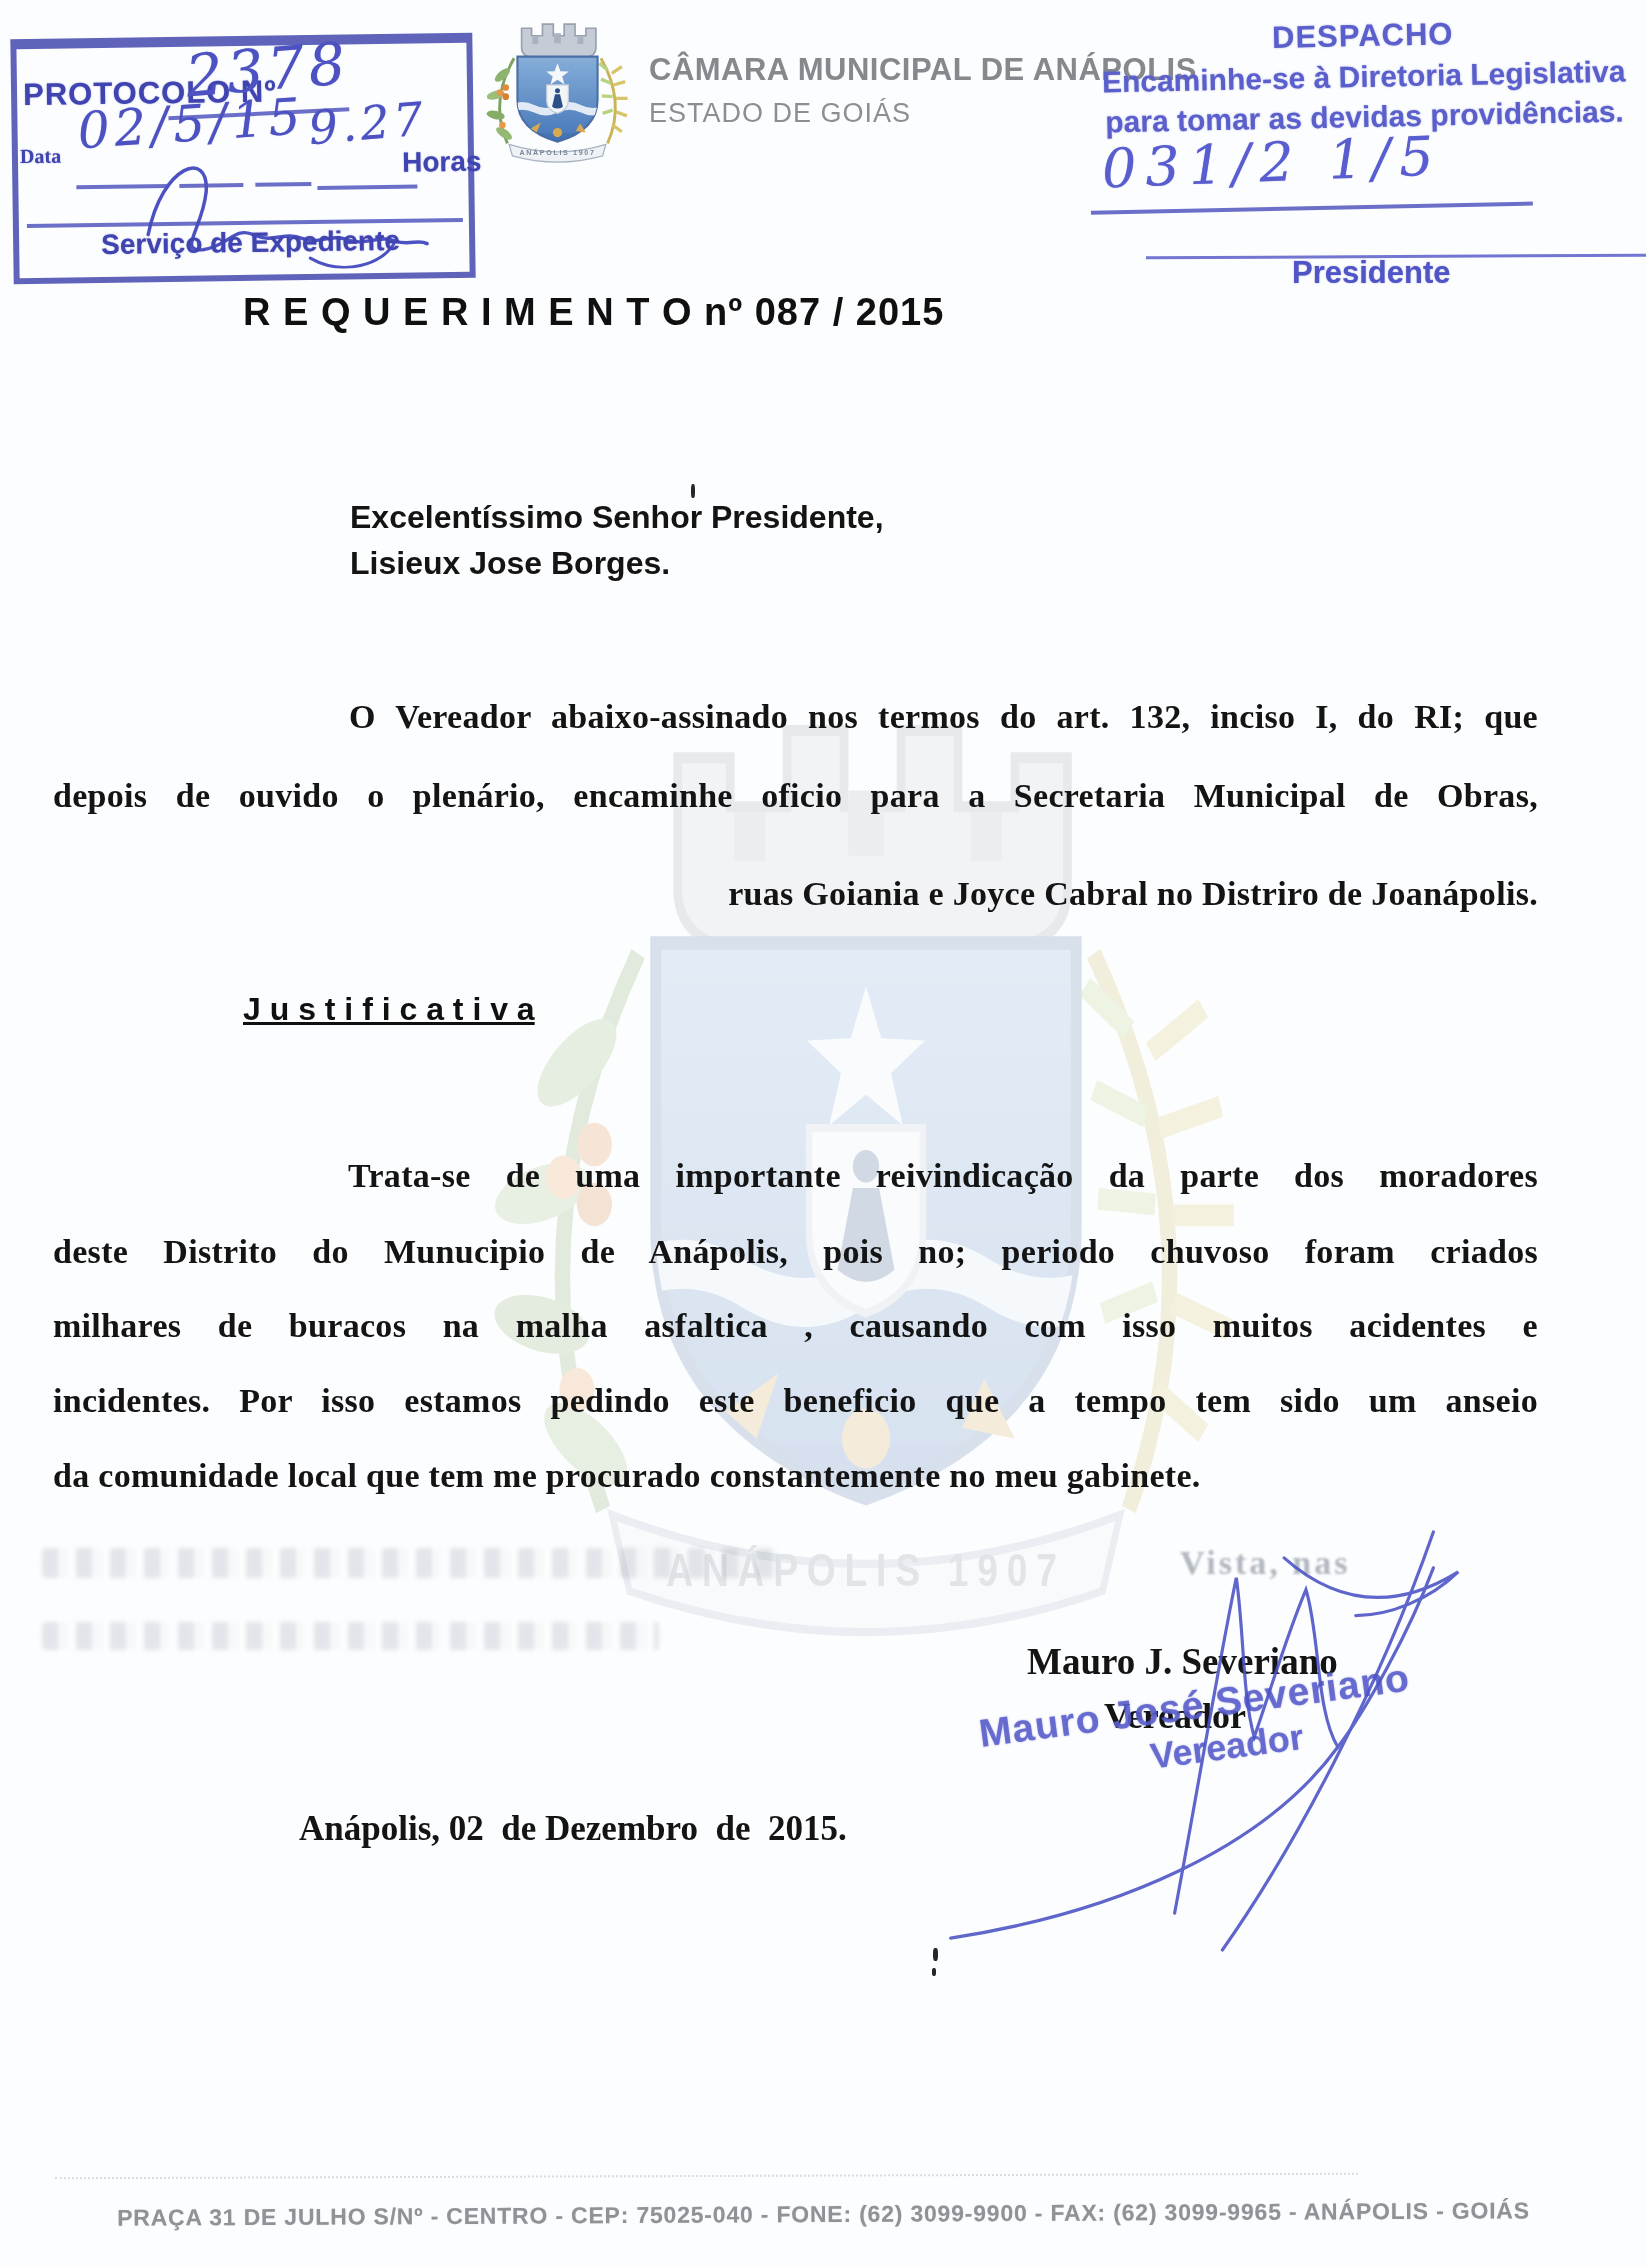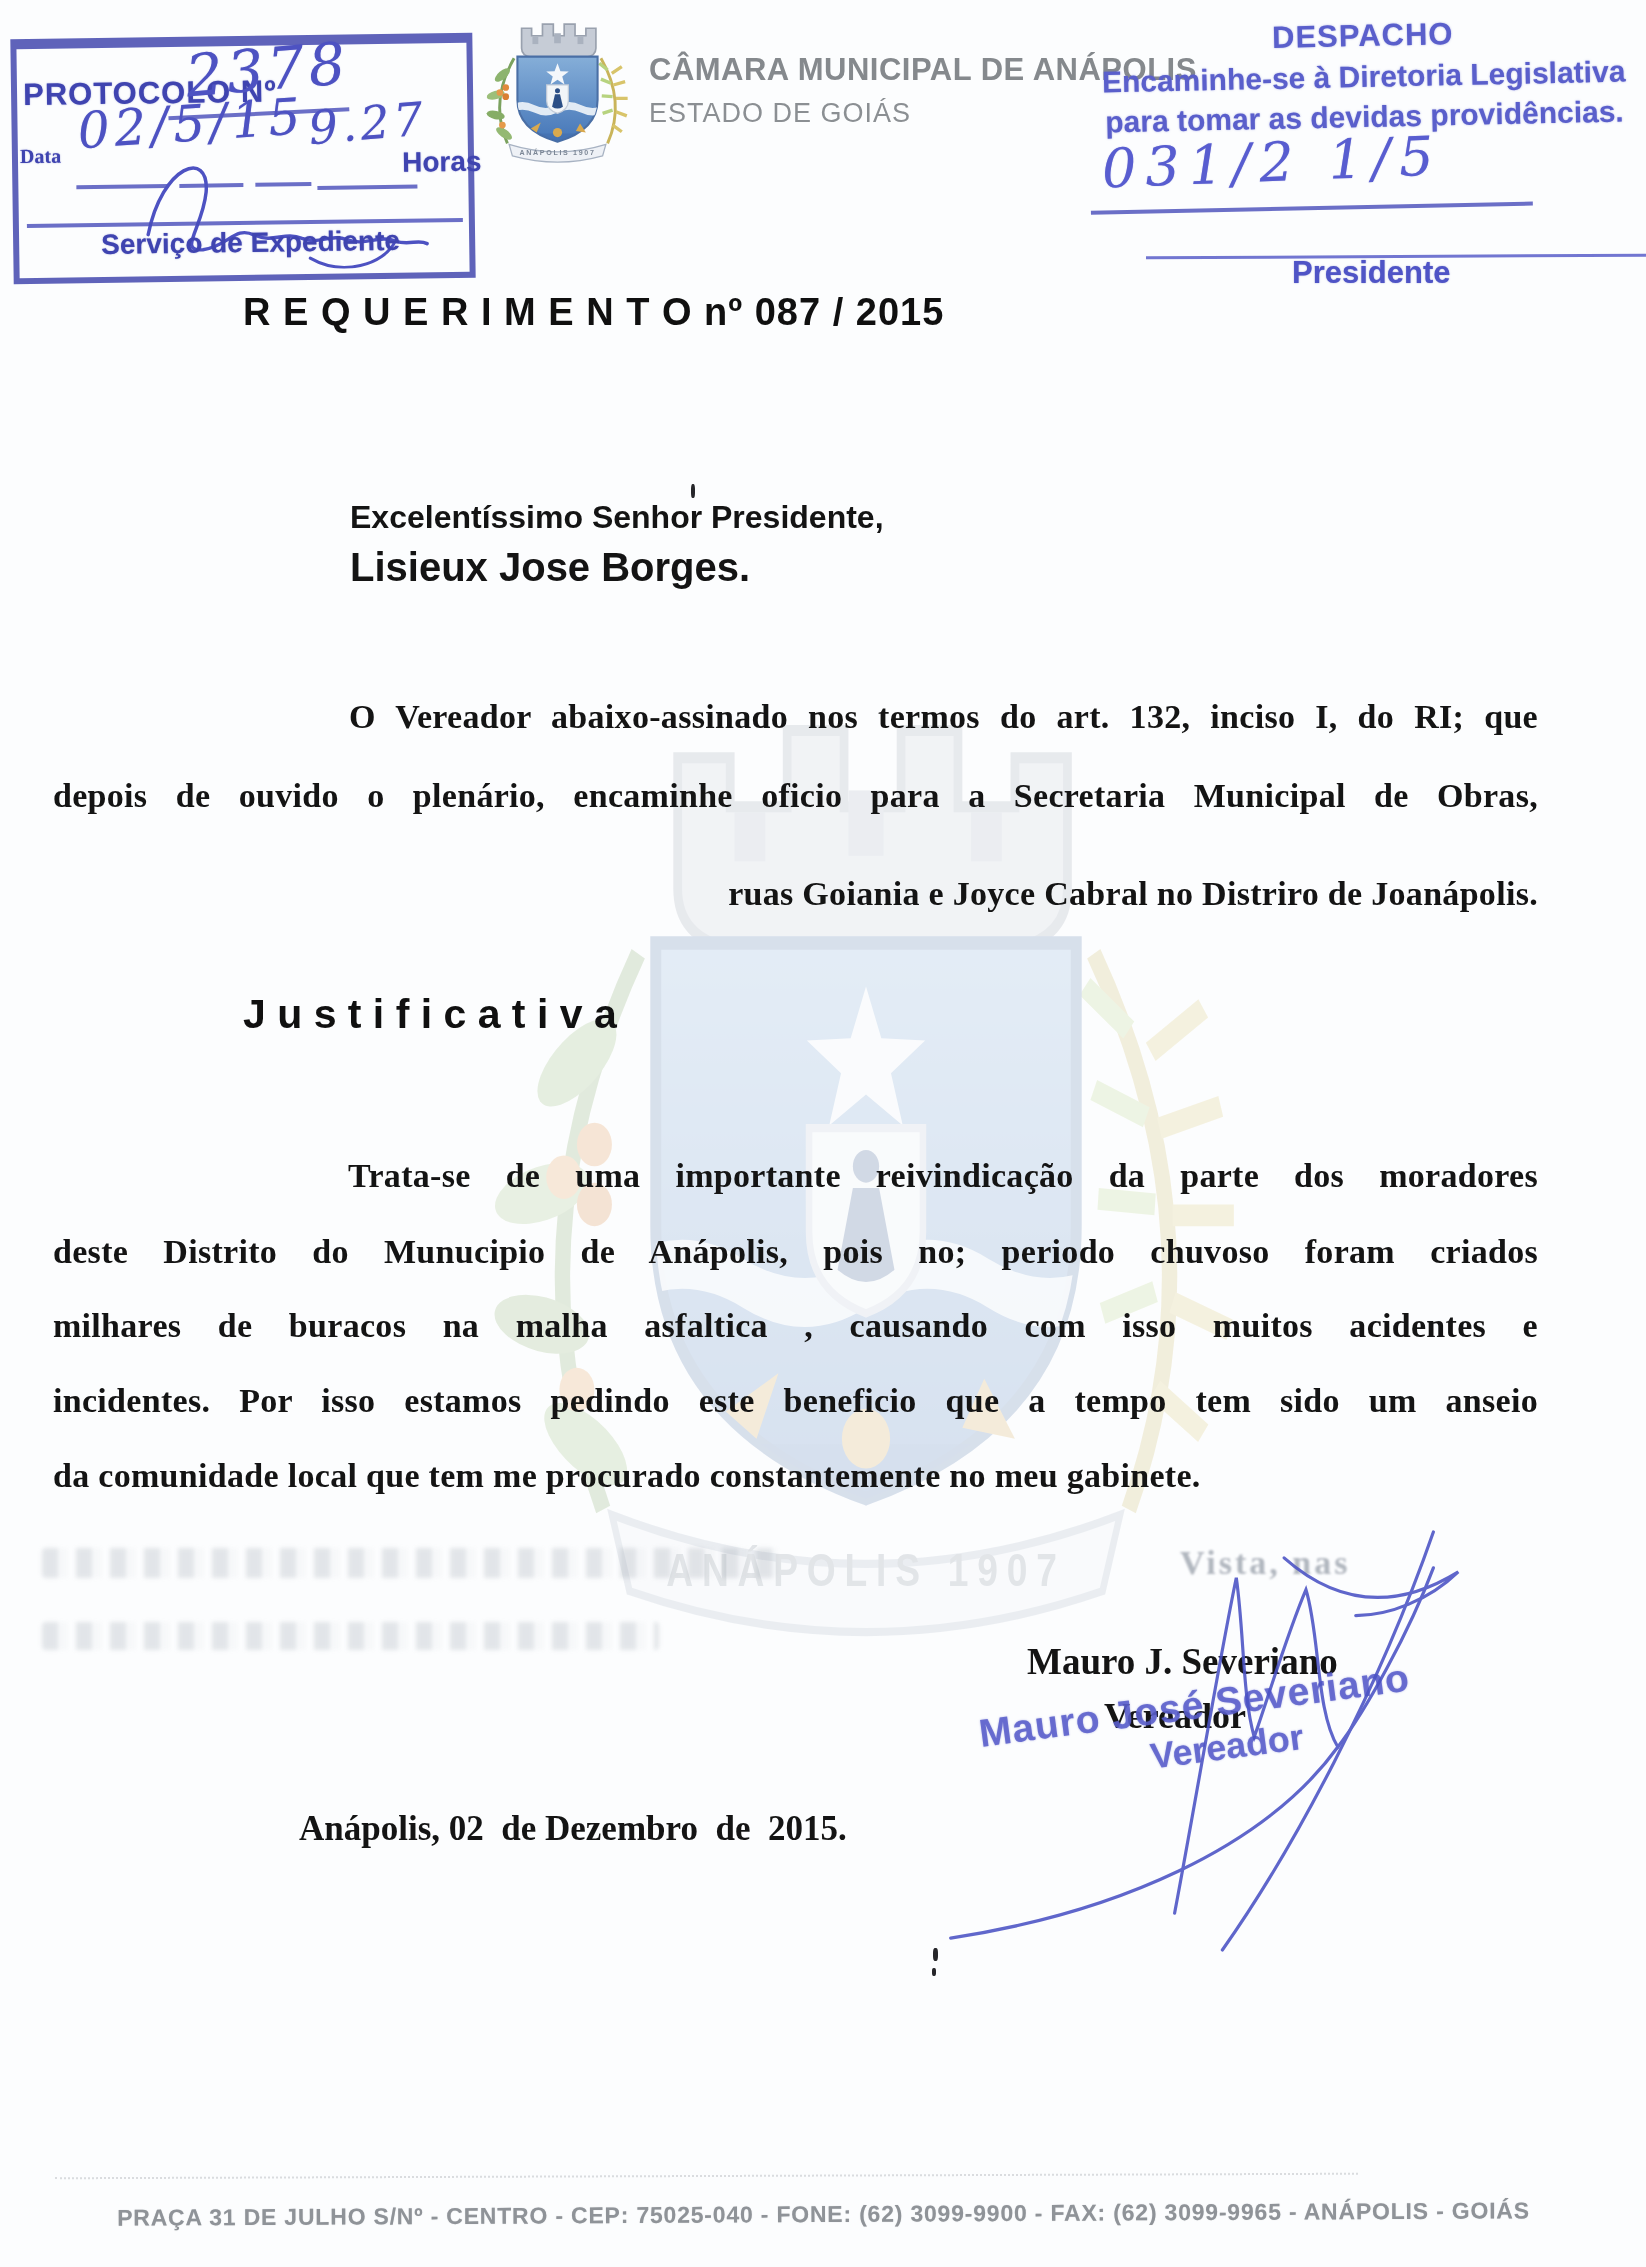--- a/index.html
+++ b/index.html
@@ -147,28 +147,28 @@
     <div class="hand" style="position:absolute;left:18px;top:111px;font-size:54px;letter-spacing:9px;color:#585dd0;transform:rotate(-1deg);">031/2 1/5</div>
     <div class="ink-line" style="position:absolute;left:6px;top:187px;width:442px;"></div>
     <div style="height:199px;"></div>
   </div>
   <div class="abs ink-line" style="left:1146px;top:255px;width:500px;border-bottom-width:3.5px;border-color:rgba(79,84,198,.8);transform:rotate(-.3deg);"></div>
   <div class="abs stamp-text sans" style="left:1292px;top:255px;font-size:31px;color:#4f54c6;">Presidente</div>
 
   <div class="abs sans pre" style="left:243px;top:291px;font-size:38px;font-weight:bold;letter-spacing:1px;color:#101010;">R E Q U E R I M E N T O nº 087 / 2015</div>
 
   <div class="abs sans" style="left:350px;top:499px;font-size:32px;font-weight:bold;">Excelentíssimo Senhor Presidente,</div>
-  <div class="abs sans" style="left:350px;top:545px;font-size:40px;font-weight:bold;">Lisieux Jose Borges.</div>
+  <div class="abs sans" style="left:350px;top:545px;font-size:32px;font-weight:bold;">Lisieux Jose Borges.</div>
   <div class="abs speck" style="left:691px;top:484px;width:4px;height:14px;"></div>
 
   <div class="abs doc-line just" style="top:687px;padding-left:296px;">O Vereador abaixo-assinado nos termos do art. 132, inciso I, do RI; que</div>
   <div class="abs doc-line just" style="top:766px;">depois de ouvido o plenário, encaminhe oficio para a Secretaria Municipal de Obras,</div>
   <div class="abs doc-line" style="top:864px;text-align:right;">ruas Goiania e Joyce Cabral no Distriro de Joanápolis.</div>
 
-  <div class="abs sans pre" style="left:243px;top:991px;font-size:41px;font-weight:bold;color:#101010;">J u s t i f i c a t i v a</div>
+  <div class="abs sans pre" style="left:243px;top:991px;font-size:32px;font-weight:bold;color:#101010;text-decoration:underline;">J u s t i f i c a t i v a</div>
 
   <div class="abs doc-line just" style="top:1146px;padding-left:295px;">Trata-se de uma  importante reivindicação da parte dos moradores</div>
   <div class="abs doc-line just" style="top:1222px;">deste Distrito  do Munucipio de Anápolis, pois no; periodo chuvoso foram criados</div>
   <div class="abs doc-line just" style="top:1296px;">milhares de buracos na malha asfaltica , causando com isso muitos acidentes e</div>
   <div class="abs doc-line" style="top:1446px;">da comunidade local que tem me procurado constantemente no meu gabinete.</div>
   <div class="abs doc-line just" style="top:1371px;">incidentes. Por isso estamos pedindo este beneficio que a tempo tem sido um anseio</div>
 
   <div class="abs smudge" style="left:42px;top:1548px;width:736px;height:30px;"></div>
   <div class="abs smudge" style="left:42px;top:1622px;width:617px;height:28px;"></div>
   <div class="abs ghost-text" style="left:1180px;top:1544px;">Vista, nas</div>

